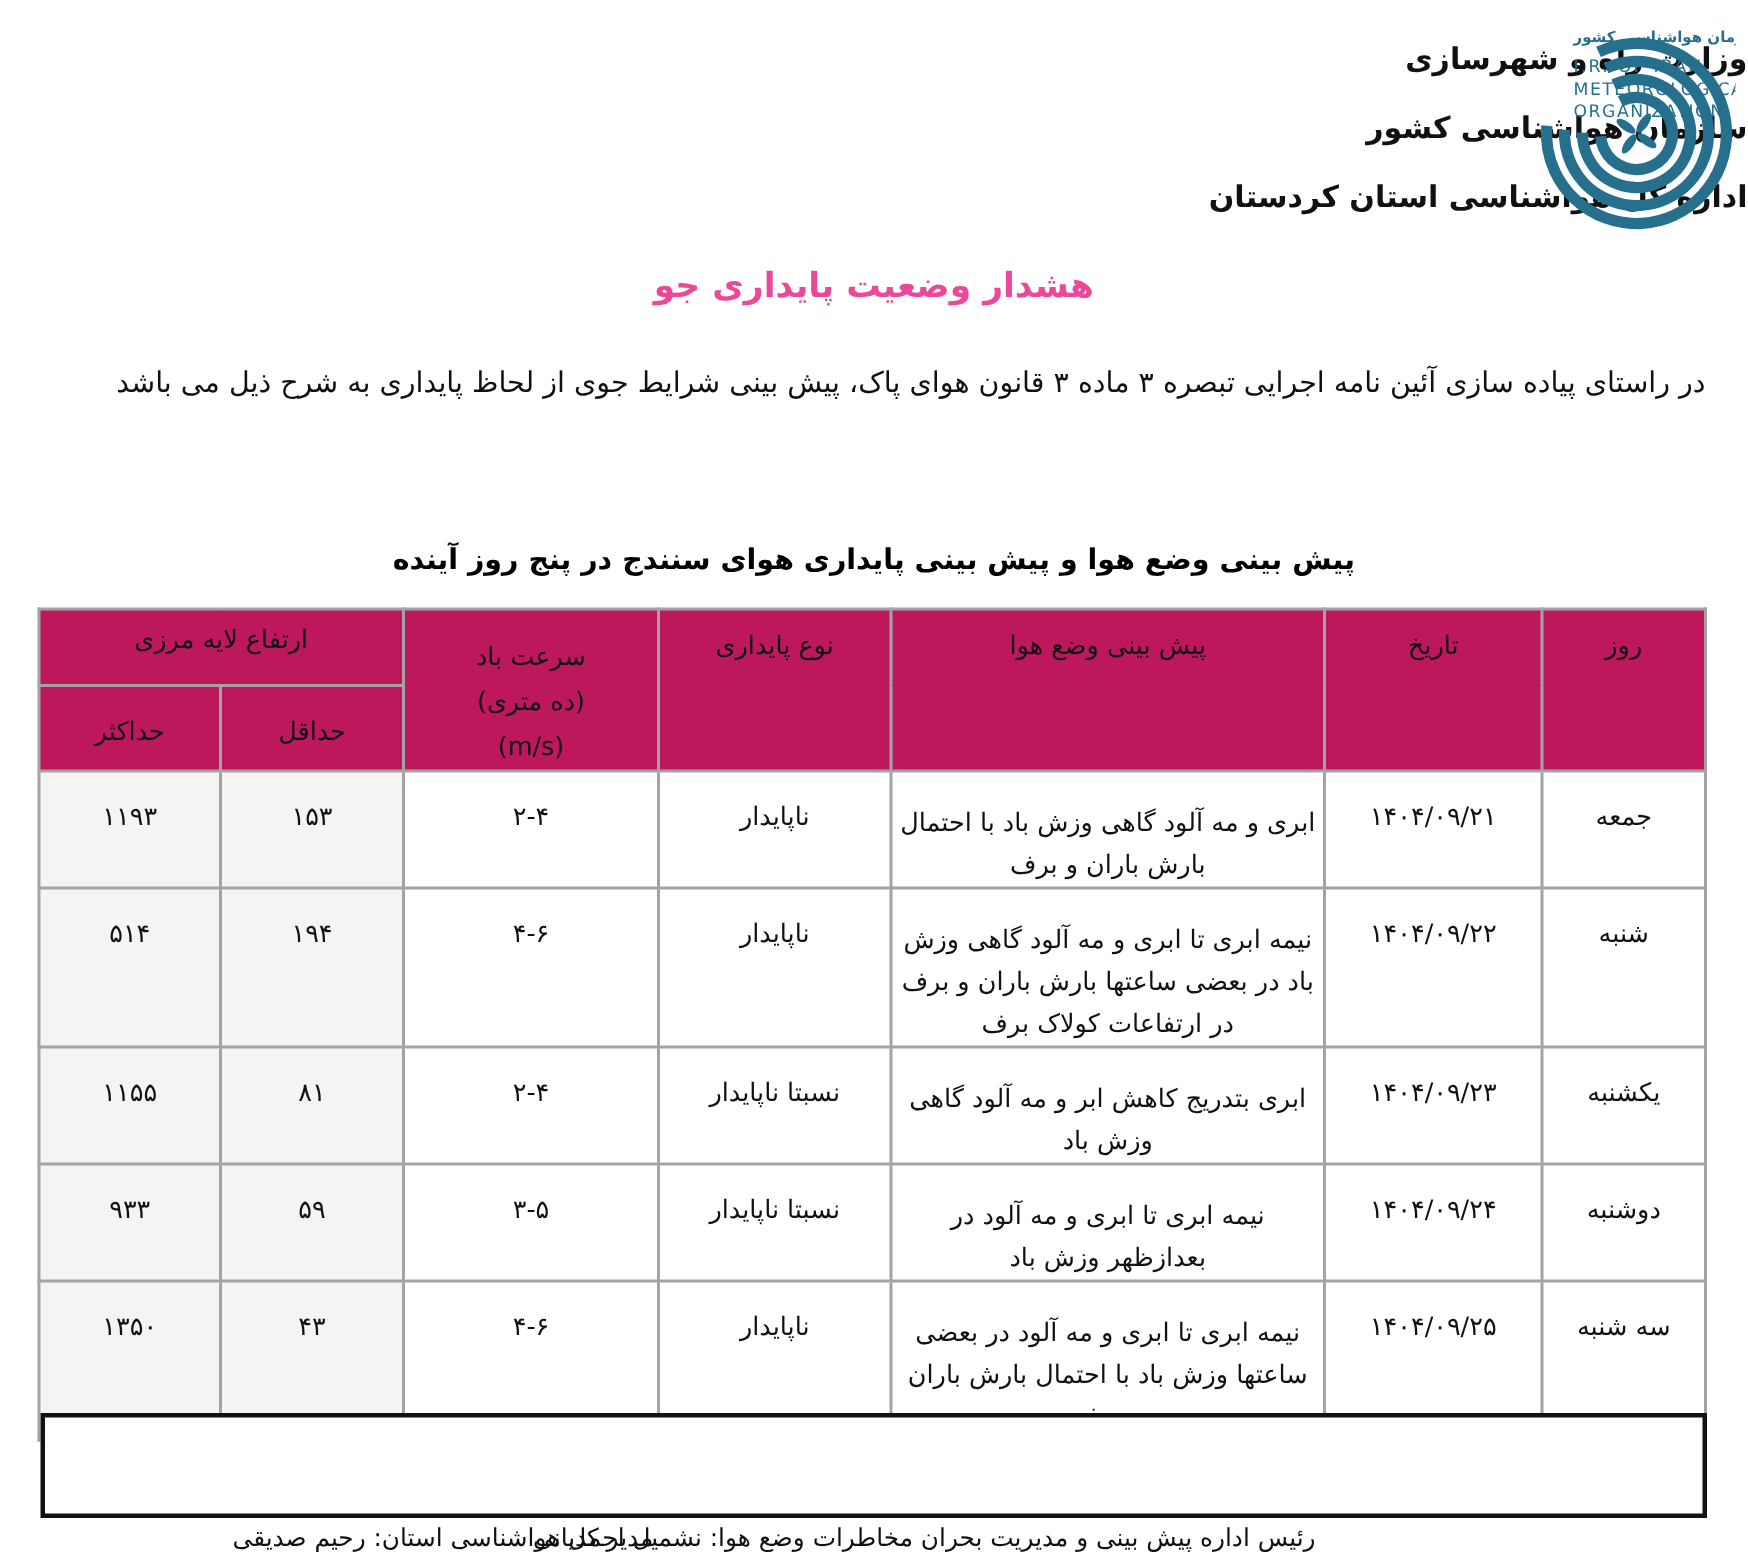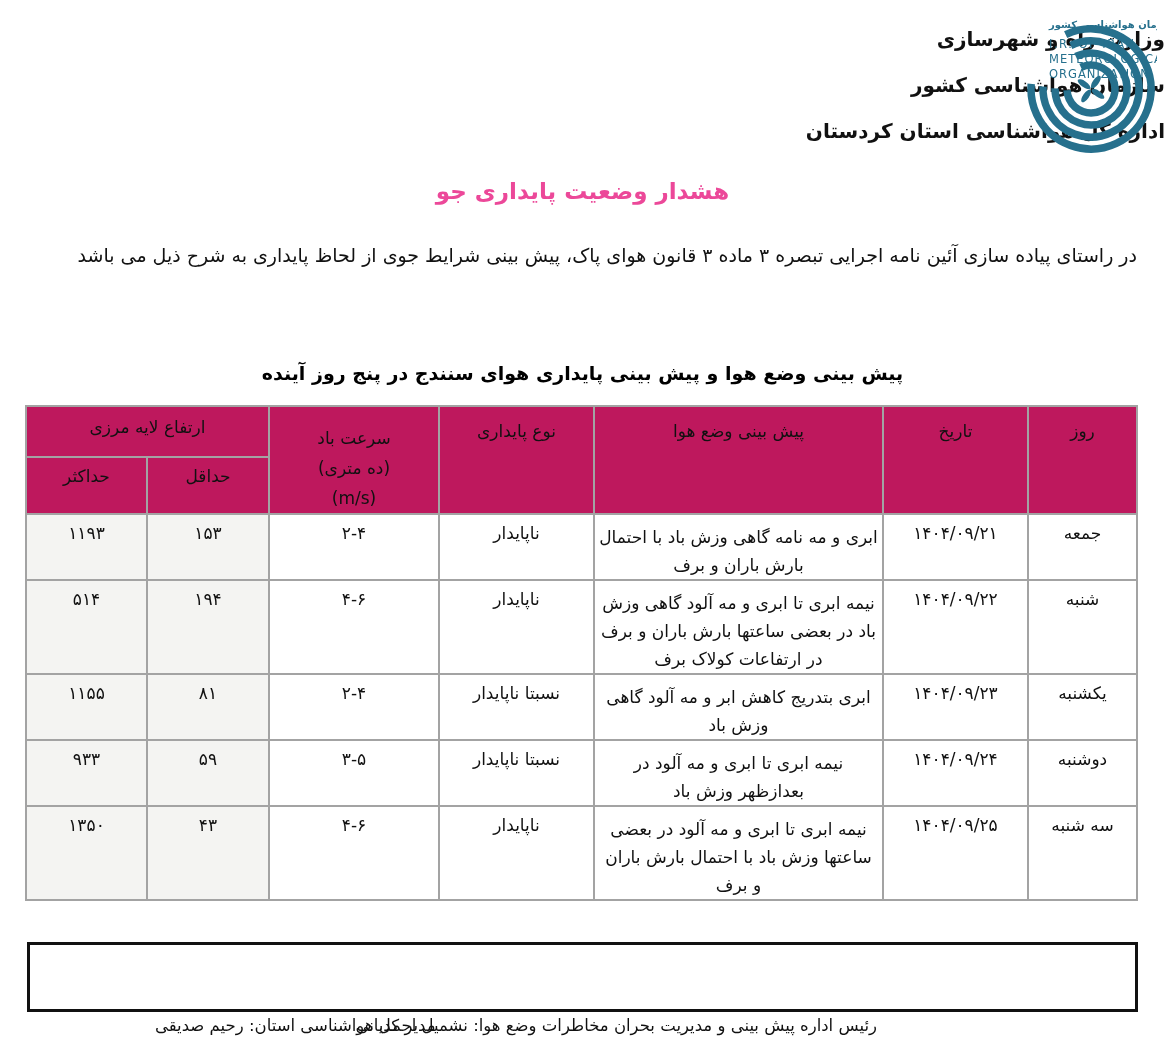--- a/index.html
+++ b/index.html
@@ -36,21 +36,21 @@
 
   
   table.fc {
     position:absolute; top:405px; right:27px;
     width:1111px; border-collapse:collapse; table-layout:fixed;
     direction:rtl;
   }
   table.fc th, table.fc td {
     border:2px solid #a3a3a3;
     font-size:17px; color:#111; text-align:center;
-    vertical-align:top; padding-top:8px;
+    vertical-align:top; padding-top:20px;
     font-weight:normal;
   }
   table.fc th { background:#be185d; }
   table.fc .th-top { padding-top:14px; }
   table.fc .th-wind { vertical-align:middle; padding-top:16px; line-height:30px; }
   table.fc .latin { font-size:17px; }
   td.forecast { font-size:16.5px; line-height:28px; padding-top:7px; padding-left:4px; padding-right:4px; }
   td.shade { background:#f4f4f2; }
   .num { direction:ltr; unicode-bidi:isolate; }
 
@@ -137,21 +137,21 @@
       </tr>
       <tr style="height:52px">
         <th>حداقل</th>
         <th>حداکثر</th>
       </tr>
     </thead>
     <tbody>
       <tr style="height:64px">
         <td>جمعه</td>
         <td><span class="num">۱۴۰۴/۰۹/۲۱</span></td>
-        <td class="forecast">ابری و مه نامه گاهی وزش باد با احتمال بارش باران و برف</td>
+        <td class="forecast">ابری و مه آلود گاهی وزش باد با احتمال بارش باران و برف</td>
         <td>ناپایدار</td>
         <td><span class="num">۲-۴</span></td>
         <td class="shade">۱۵۳</td>
         <td class="shade">۱۱۹۳</td>
       </tr>
       <tr style="height:88px">
         <td>شنبه</td>
         <td><span class="num">۱۴۰۴/۰۹/۲۲</span></td>
         <td class="forecast">نیمه ابری تا ابری و مه آلود گاهی وزش باد در بعضی ساعتها بارش باران و برف در ارتفاعات کولاک برف</td>
         <td>ناپایدار</td>

